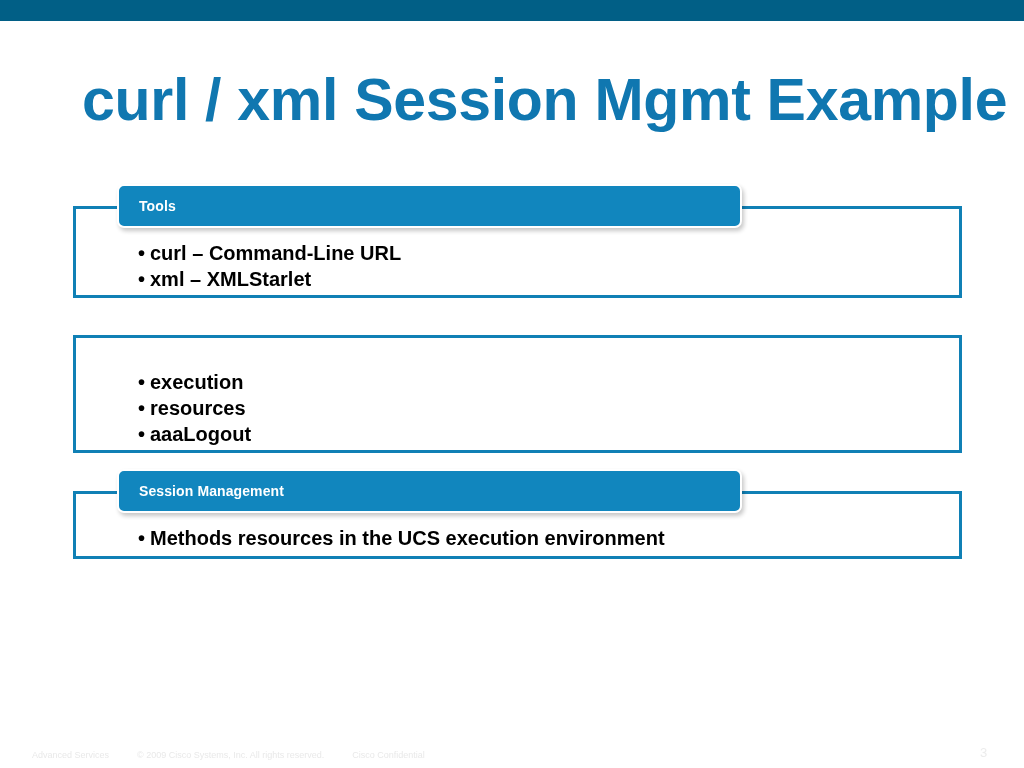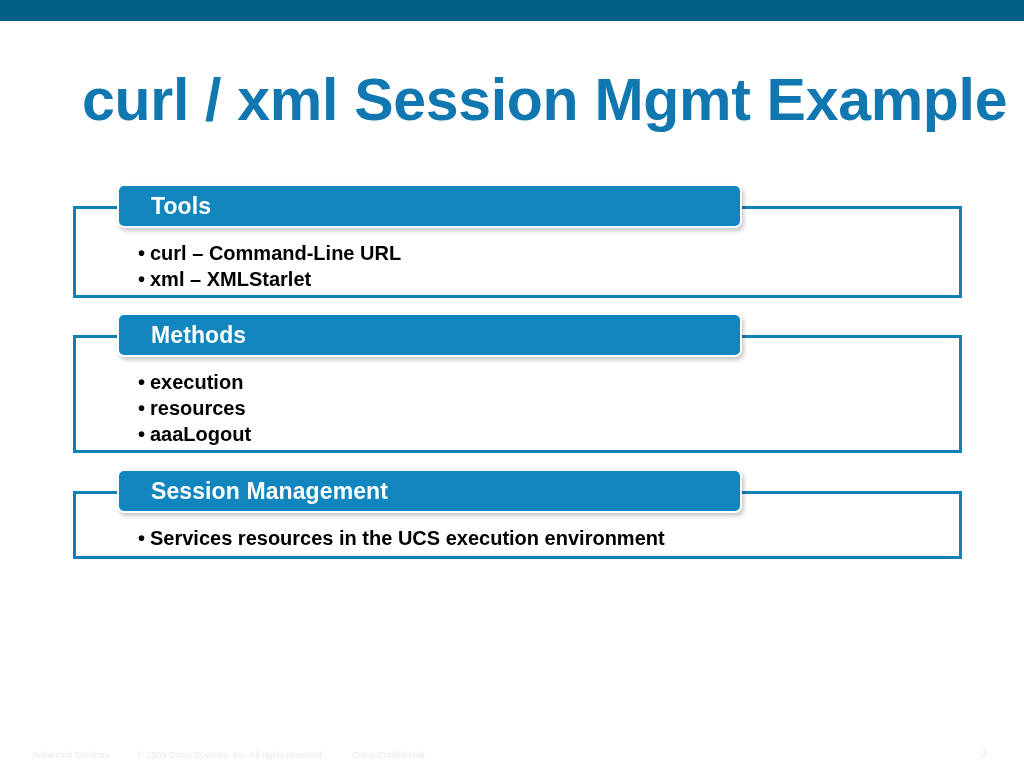--- a/index.html
+++ b/index.html
@@ -73,23 +73,23 @@
     display: flex;
     align-items: center;
     z-index: 5;
   }
   .banner-1 { top: 184px; }
   .banner-2 { top: 313px; }
   .banner-3 { top: 469px; }
 
   .banner-label {
     color: #ffffff;
-    font-size: 23px;
+    font-size: 14px;
     font-weight: bold;
-    padding-left: 32px;
+    padding-left: 20px;
     letter-spacing: 0.1px;
     white-space: nowrap;
   }
 
   
   .bullets {
     position: absolute;
     left: 138px;
     z-index: 6;
   }
@@ -147,42 +147,39 @@
   <div class="bullets bullets-1">
     <div class="bullet-line">
       <span class="bullet-dot">•</span><span>curl – Command-Line URL</span>
     </div>
     <div class="bullet-line">
       <span class="bullet-dot">•</span><span>xml – XMLStarlet</span>
     </div>
   </div>
 
   <div class="panel panel-2"></div>
-  <div class="banner banner-2">
-    <span class="banner-label">Methods</span>
-  </div>
   <div class="bullets bullets-2">
     <div class="bullet-line">
       <span class="bullet-dot">•</span><span>execution</span>
     </div>
     <div class="bullet-line">
       <span class="bullet-dot">•</span><span>resources</span>
     </div>
     <div class="bullet-line">
       <span class="bullet-dot">•</span><span>aaaLogout</span>
     </div>
   </div>
 
   <div class="panel panel-3"></div>
   <div class="banner banner-3">
     <span class="banner-label">Session Management</span>
   </div>
   <div class="bullets bullets-3">
     <div class="bullet-line">
-      <span class="bullet-dot">•</span><span>Services resources in the UCS execution environment</span>
+      <span class="bullet-dot">•</span><span>Methods resources in the UCS execution environment</span>
     </div>
   </div>
 
 </div>
 
 <div class="footer">
   <span class="footer-unit">Advanced Services</span>
   <span class="footer-unit">© 2009 Cisco Systems, Inc. All rights reserved.</span>
   <span class="footer-unit">Cisco Confidential</span>
 </div>

